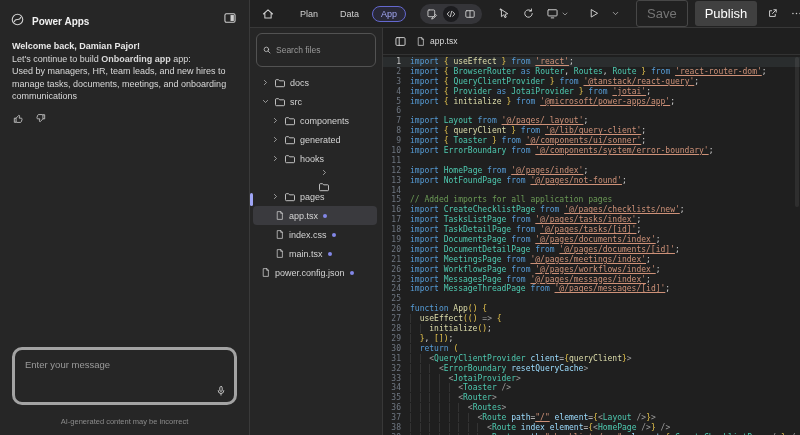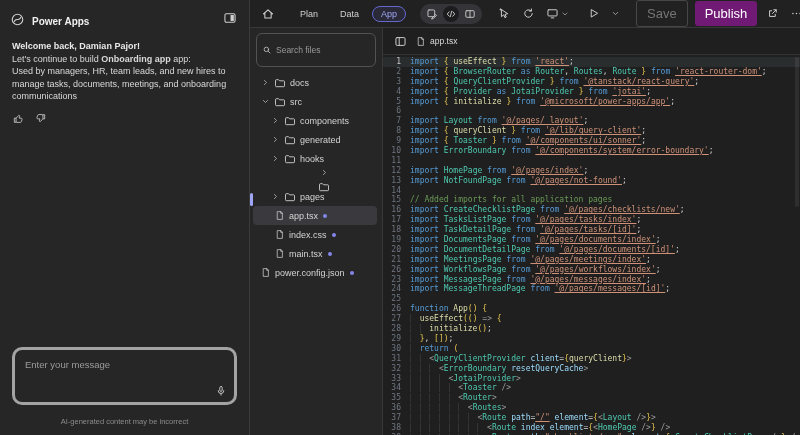--- a/index.html
+++ b/index.html
@@ -36,21 +36,21 @@
   .sep { width:1px; height:14px; background:#3e3e3e; }
   .tabs { display:flex; align-items:center; gap:4px; }
   .ttab { font-size:9px; color:#d0d0d0; padding:2px 8px; border:1px solid transparent; border-radius:10px; }
   .ttab.active { color:#a2a6f3; border-color:#6468cf; background:rgba(91,95,199,.14); }
   .viewpill { display:flex; align-items:center; gap:3px; background:#353539; border-radius:11px; padding:2px 4px; }
   .viewpill button { display:flex; padding:2px; border-radius:50%; }
   .viewpill button.active { background:#1c1c1f; }
   .spacer { flex:1; }
   .btn { font-size:13px; border-radius:3px; padding:5px 10px; }
   .btn-save { color:#757575; border:1px solid #474747; }
-  .btn-publish { background:#701a75; color:#ffffff; }
+  .btn-publish { background:#404040; color:#ffffff; }
 
   .main { flex:1; display:flex; min-height:0; }
 
   
   .explorer { width:133px; min-width:133px; background:#262626; border-right:1px solid #383838; position:relative; padding-top:5px; }
   .searchbox { margin:0 6px 6px 6px; height:34px; border:1px solid #525252; border-radius:6px;
     display:flex; align-items:center; gap:4px; padding:0 5px; }
   .searchbox input { flex:1; min-width:0; background:transparent; border:none; outline:none; color:#cfcfcf;
     font-family:"Liberation Sans",sans-serif; font-size:8.5px; }
   .searchbox input::placeholder { color:#9a9a9a; }

